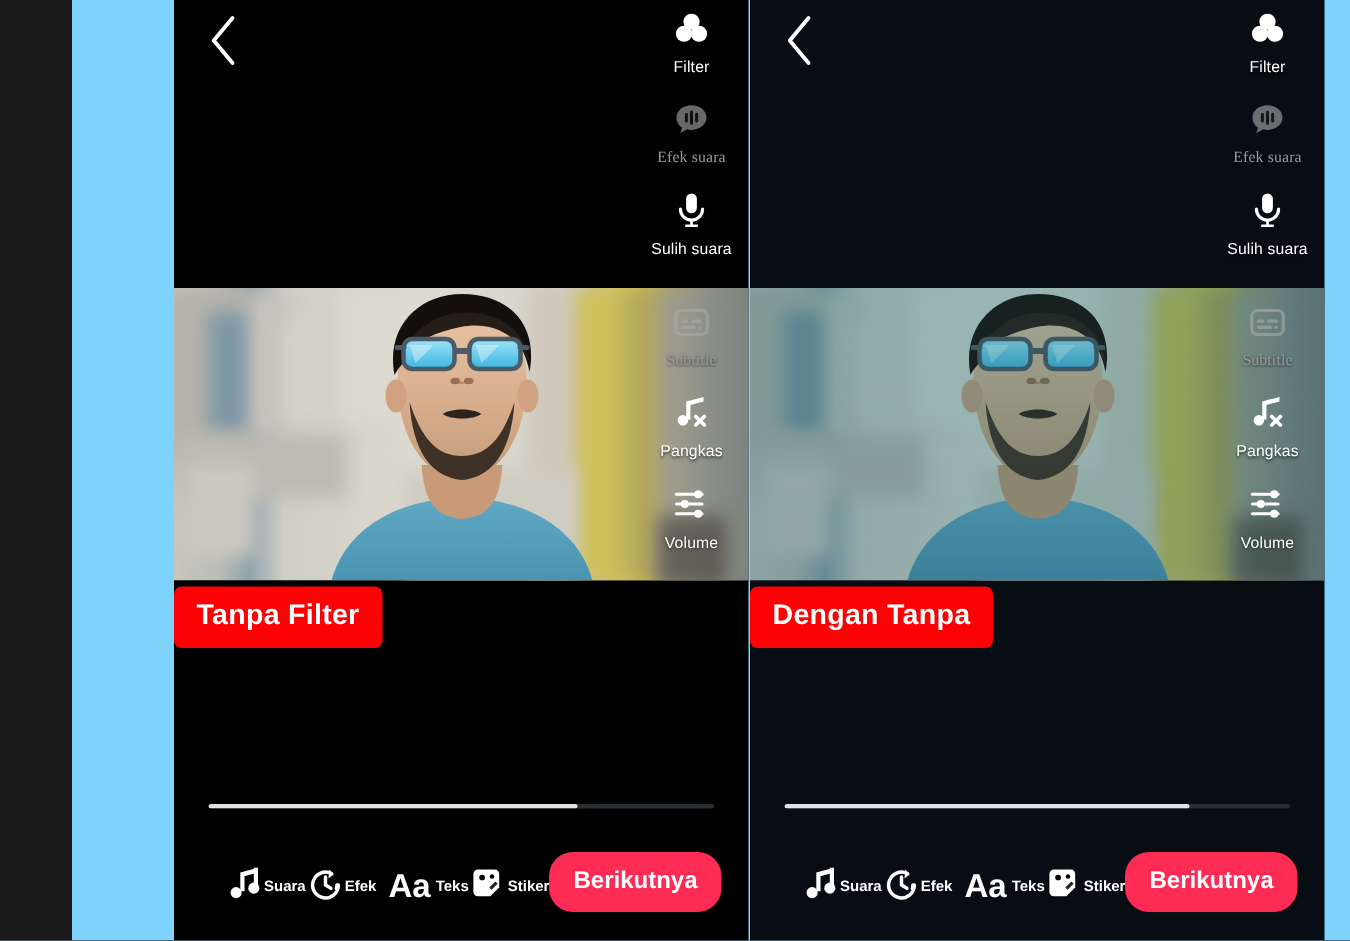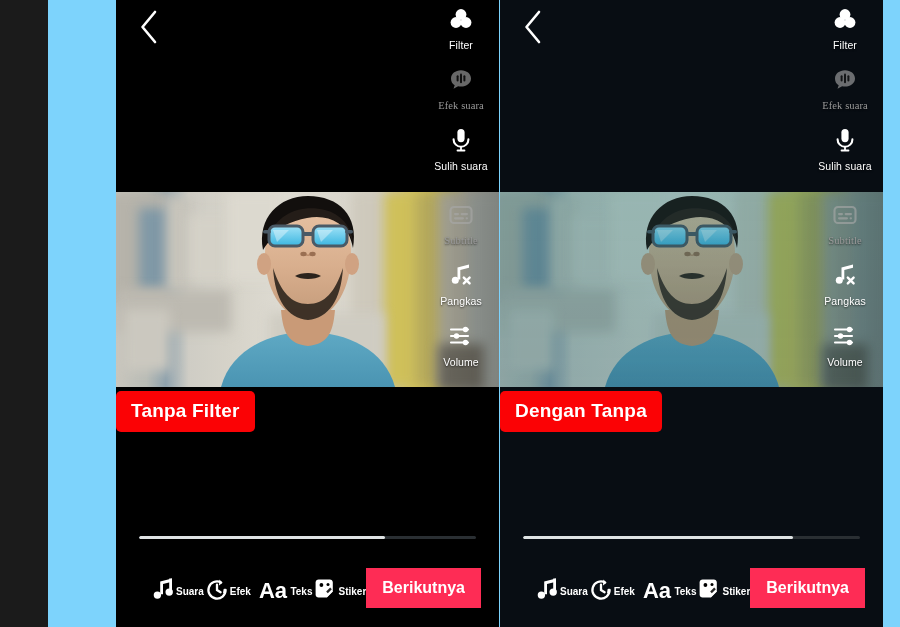--- a/index.html
+++ b/index.html
@@ -121,21 +121,21 @@
     display: flex; flex-direction: row; align-items: center;
     width: 63px; cursor: pointer;
   }
   .tool-icon { height: 30px; display: flex; align-items: flex-end; justify-content: center; }
   .tool-label { margin-top: 6px; font-size: 10px; color: #fff; font-weight: 600; }
 
   .next-btn {
     margin-left: auto;
     background: #fe2c55; color: #fff;
     font-size: 16px; font-weight: bold;
-    padding: 11px 16px; border-radius: 0;
+    padding: 11px 16px; border-radius: 16px;
     border: none; cursor: pointer; white-space: nowrap;
     font-family: "Liberation Sans", sans-serif;
   }
 </style>
 </head>
 <body>
 
 <div id="stage">
     <div class="panel" id="panel-left">
       <div class="top-area">

